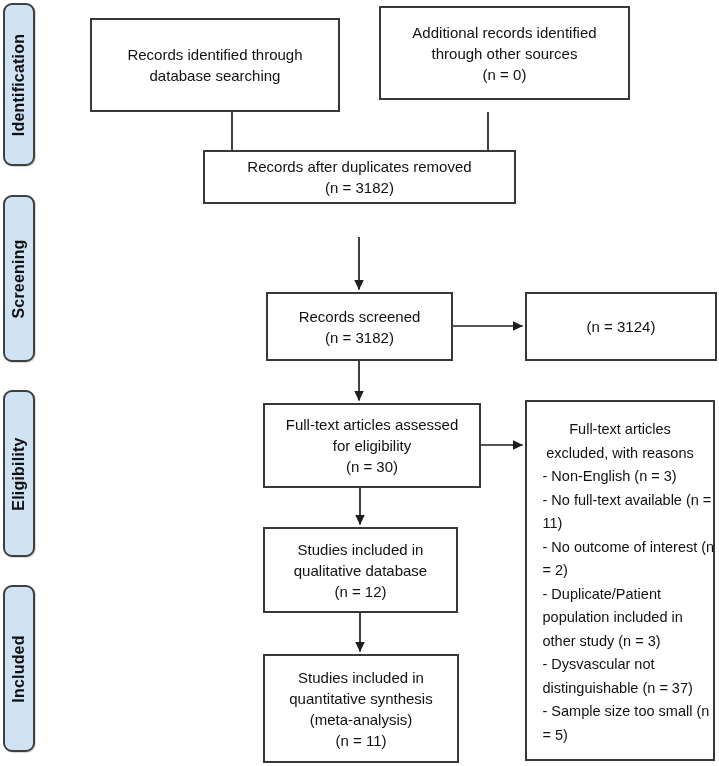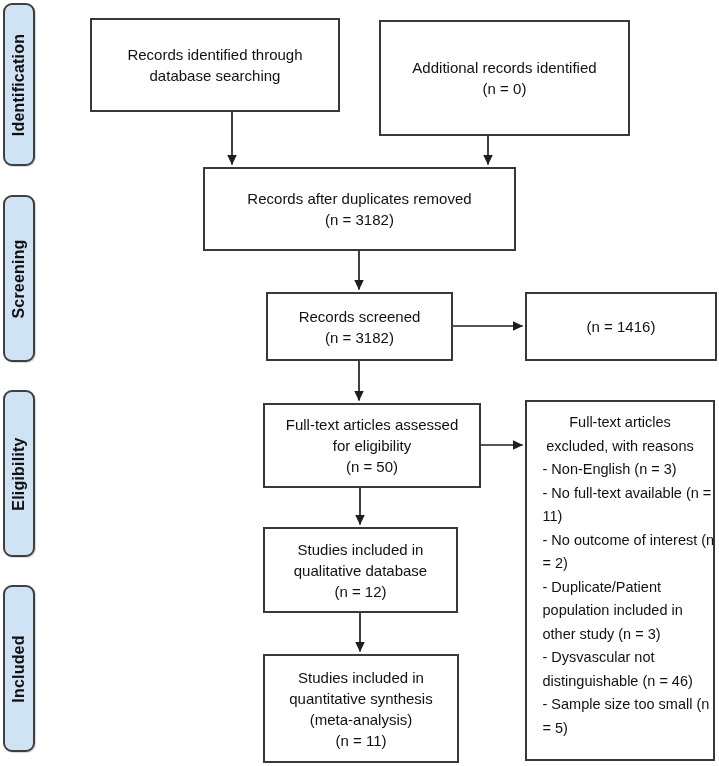--- a/index.html
+++ b/index.html
@@ -48,21 +48,21 @@
     flex-direction: column;
     align-items: center;
     justify-content: center;
     text-align: center;
     font-size: 15px;
     line-height: 21px;
   }
   .node .line { width: 100%; }
   .node-reasons {
     justify-content: flex-start;
-    padding: 9px 7px;
+    padding: 16px 7px;
     line-height: 23.5px;
     font-size: 14.5px;
   }
   .node-reasons .heading { width: 100%; text-align: center; }
   .node-reasons .item { width: 100%; text-align: left; margin-left: 17px; }
 </style>
 </head>
 <body>
 
 <div class="canvas">
@@ -94,53 +94,54 @@
   </div>
   <div class="stage" style="top:585px;height:167px">
     <span class="stage-label">Included</span>
   </div>
 
   <div class="node" style="left:90px;top:18px;width:250px;height:94px">
     <div class="line">Records identified through</div>
     <div class="line">database searching</div>
   </div>
 
-  <div class="node" style="left:379px;top:20px;width:251px;height:116px">
+  <div class="node" style="left:379px;top:6px;width:251px;height:94px">
     <div class="line">Additional records identified</div>
+    <div class="line">through other sources</div>
     <div class="line">(n = 0)</div>
   </div>
 
-  <div class="node" style="left:203px;top:167px;width:313px;height:84px">
+  <div class="node" style="left:203px;top:150px;width:313px;height:54px">
     <div class="line">Records after duplicates removed</div>
     <div class="line">(n = 3182)</div>
   </div>
 
   <div class="node" style="left:266px;top:292px;width:187px;height:69px">
     <div class="line">Records screened</div>
     <div class="line">(n = 3182)</div>
   </div>
 
   <div class="node" style="left:525px;top:292px;width:192px;height:69px">
-    <div class="line">(n = 1416)</div>
+    <div class="line">(n = 3124)</div>
   </div>
 
   <div class="node" style="left:263px;top:403px;width:218px;height:85px">
     <div class="line">Full-text articles assessed</div>
     <div class="line">for eligibility</div>
-    <div class="line">(n = 50)</div>
+    <div class="line">(n = 30)</div>
   </div>
 
   <div class="node node-reasons" style="left:525px;top:400px;width:190px;height:361px">
     <div class="heading">Full-text articles</div>
     <div class="heading">excluded, with reasons</div>
     <div class="item">- Non-English (n = 3)</div>
     <div class="item">- No full-text available (n = 11)</div>
     <div class="item">- No outcome of interest (n = 2)</div>
     <div class="item">- Duplicate/Patient population included in other study (n = 3)</div>
-    <div class="item">- Dysvascular not distinguishable (n = 46)</div>
+    <div class="item">- Dysvascular not distinguishable (n = 37)</div>
     <div class="item">- Sample size too small (n = 5)</div>
   </div>
 
   <div class="node" style="left:263px;top:527px;width:195px;height:86px">
     <div class="line">Studies included in</div>
     <div class="line">qualitative database</div>
     <div class="line">(n = 12)</div>
   </div>
 
   <div class="node" style="left:263px;top:654px;width:196px;height:109px">

